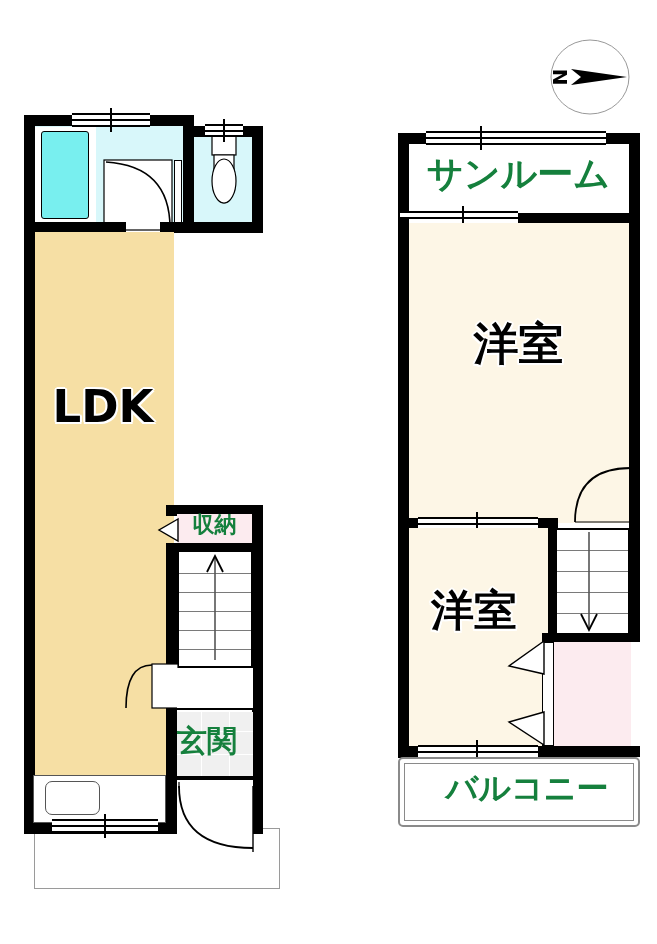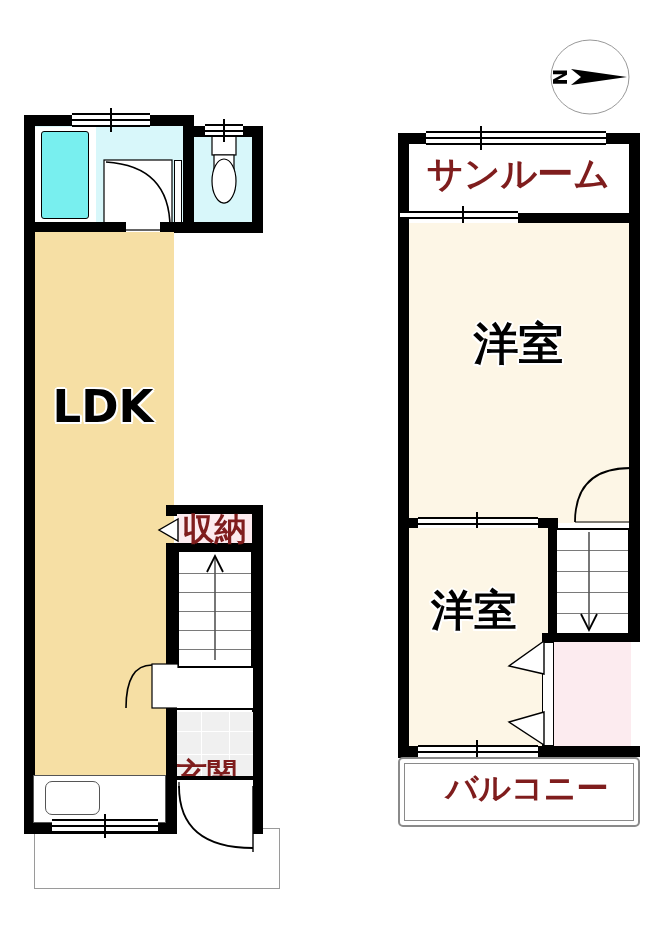--- a/index.html
+++ b/index.html
@@ -20,21 +20,21 @@
   .fill-tub{background:#78efef;}
   .fill-white{background:#ffffff;}
   .fill-cl{background:#fcebef;}
   .fill-genkan{background:#f0f0f0;}
 
   
   .lbl{position:absolute;color:#000;font-weight:bold;text-align:center;
        line-height:1.05;white-space:nowrap;
        text-shadow:2px 0 #fff,-2px 0 #fff,0 2px #fff,0 -2px #fff,
                    1.5px 1.5px #fff,-1.5px 1.5px #fff,1.5px -1.5px #fff,-1.5px -1.5px #fff;}
-  .lbl-plain{position:absolute;color:#7f1d1d;font-weight:bold;text-align:center;
+  .lbl-plain{position:absolute;color:#15803d;font-weight:bold;text-align:center;
        line-height:1.05;white-space:nowrap;}
 
   
   .sash{position:absolute;background:#fff;border-top:2px solid #000;border-bottom:2px solid #000;box-sizing:border-box;}
   .sash::before{content:"";position:absolute;left:0;right:0;top:50%;height:2px;background:#000;transform:translateY(-50%);}
   .sashmid{position:absolute;background:#000;}
 
   .grid-line{position:absolute;background:#7a7a7a;}
   .stairbox{position:absolute;background:#fff;border:2px solid #000;box-sizing:border-box;}
 
@@ -114,21 +114,21 @@
     <div class="abs wall" style="left:166px;top:505px;width:97px;height:11px;"></div>
 
     <div class="abs fill-cl" style="left:177px;top:514px;width:75px;height:30px;"></div>
     <div class="abs wall" style="left:177px;top:543px;width:86px;height:7px;"></div>
 
     <div class="abs" style="left:158px;top:518px;width:22px;height:24px;">
       <svg width="22" height="24" viewBox="0 0 22 24">
         <polygon points="20,1 1,12 20,23" fill="#ffffff" stroke="#000" stroke-width="1.4"></polygon>
       </svg>
     </div>
-    <div class="lbl-plain" style="left:177px;top:513px;width:75px;font-size:32px;">収納</div>
+    <div class="lbl-plain" style="left:177px;top:513px;width:75px;font-size:22px;">収納</div>
 
     <div class="abs stairbox" style="left:177px;top:550px;width:76px;height:118px;"></div>
     <div class="abs grid-line" style="left:179px;top:573px;width:72px;height:1.4px;"></div>
     <div class="abs grid-line" style="left:179px;top:592px;width:72px;height:1.4px;"></div>
     <div class="abs grid-line" style="left:179px;top:611px;width:72px;height:1.4px;"></div>
     <div class="abs grid-line" style="left:179px;top:630px;width:72px;height:1.4px;"></div>
     <div class="abs grid-line" style="left:179px;top:649px;width:72px;height:1.4px;"></div>
     <div class="abs" style="left:200px;top:552px;width:30px;height:110px;">
       <svg width="30" height="110" viewBox="0 0 30 110">
         <line x1="15" y1="108" x2="15" y2="6" stroke="#555" stroke-width="1.6"></line>
@@ -143,21 +143,21 @@
       </svg>
     </div>
 
     <div class="abs fill-white" style="left:177px;top:668px;width:76px;height:42px;border-bottom:2px solid #000;"></div>
 
     <div class="abs fill-genkan" style="left:177px;top:712px;width:76px;height:64px;"></div>
     <div class="abs grid-line" style="left:177px;top:731px;width:76px;height:1px;background:#fff;"></div>
     <div class="abs grid-line" style="left:177px;top:754px;width:76px;height:1px;background:#fff;"></div>
     <div class="abs grid-line" style="left:201px;top:712px;width:1px;height:64px;background:#fff;"></div>
     <div class="abs grid-line" style="left:229px;top:712px;width:1px;height:64px;background:#fff;"></div>
-    <div class="lbl-plain" style="left:177px;top:725px;width:60px;font-size:30px;margin-top:33px;">玄関</div>
+    <div class="lbl-plain" style="left:177px;top:725px;width:60px;font-size:30px;">玄関</div>
     <div class="abs wall" style="left:177px;top:776px;width:86px;height:4px;"></div>
 
     <div class="abs fill-white" style="left:177px;top:780px;width:76px;height:54px;"></div>
     <div class="abs" style="left:175px;top:780px;width:84px;height:76px;">
       <svg width="84" height="76" viewBox="0 0 84 76">
         <line x1="4" y1="2" x2="4" y2="8" stroke="#000" stroke-width="1.2"></line>
         <path d="M4 6 Q4 68 78 68" fill="none" stroke="#000" stroke-width="1.8"></path>
         <line x1="78" y1="6" x2="78" y2="72" stroke="#000" stroke-width="1.4"></line>
       </svg>
     </div>

